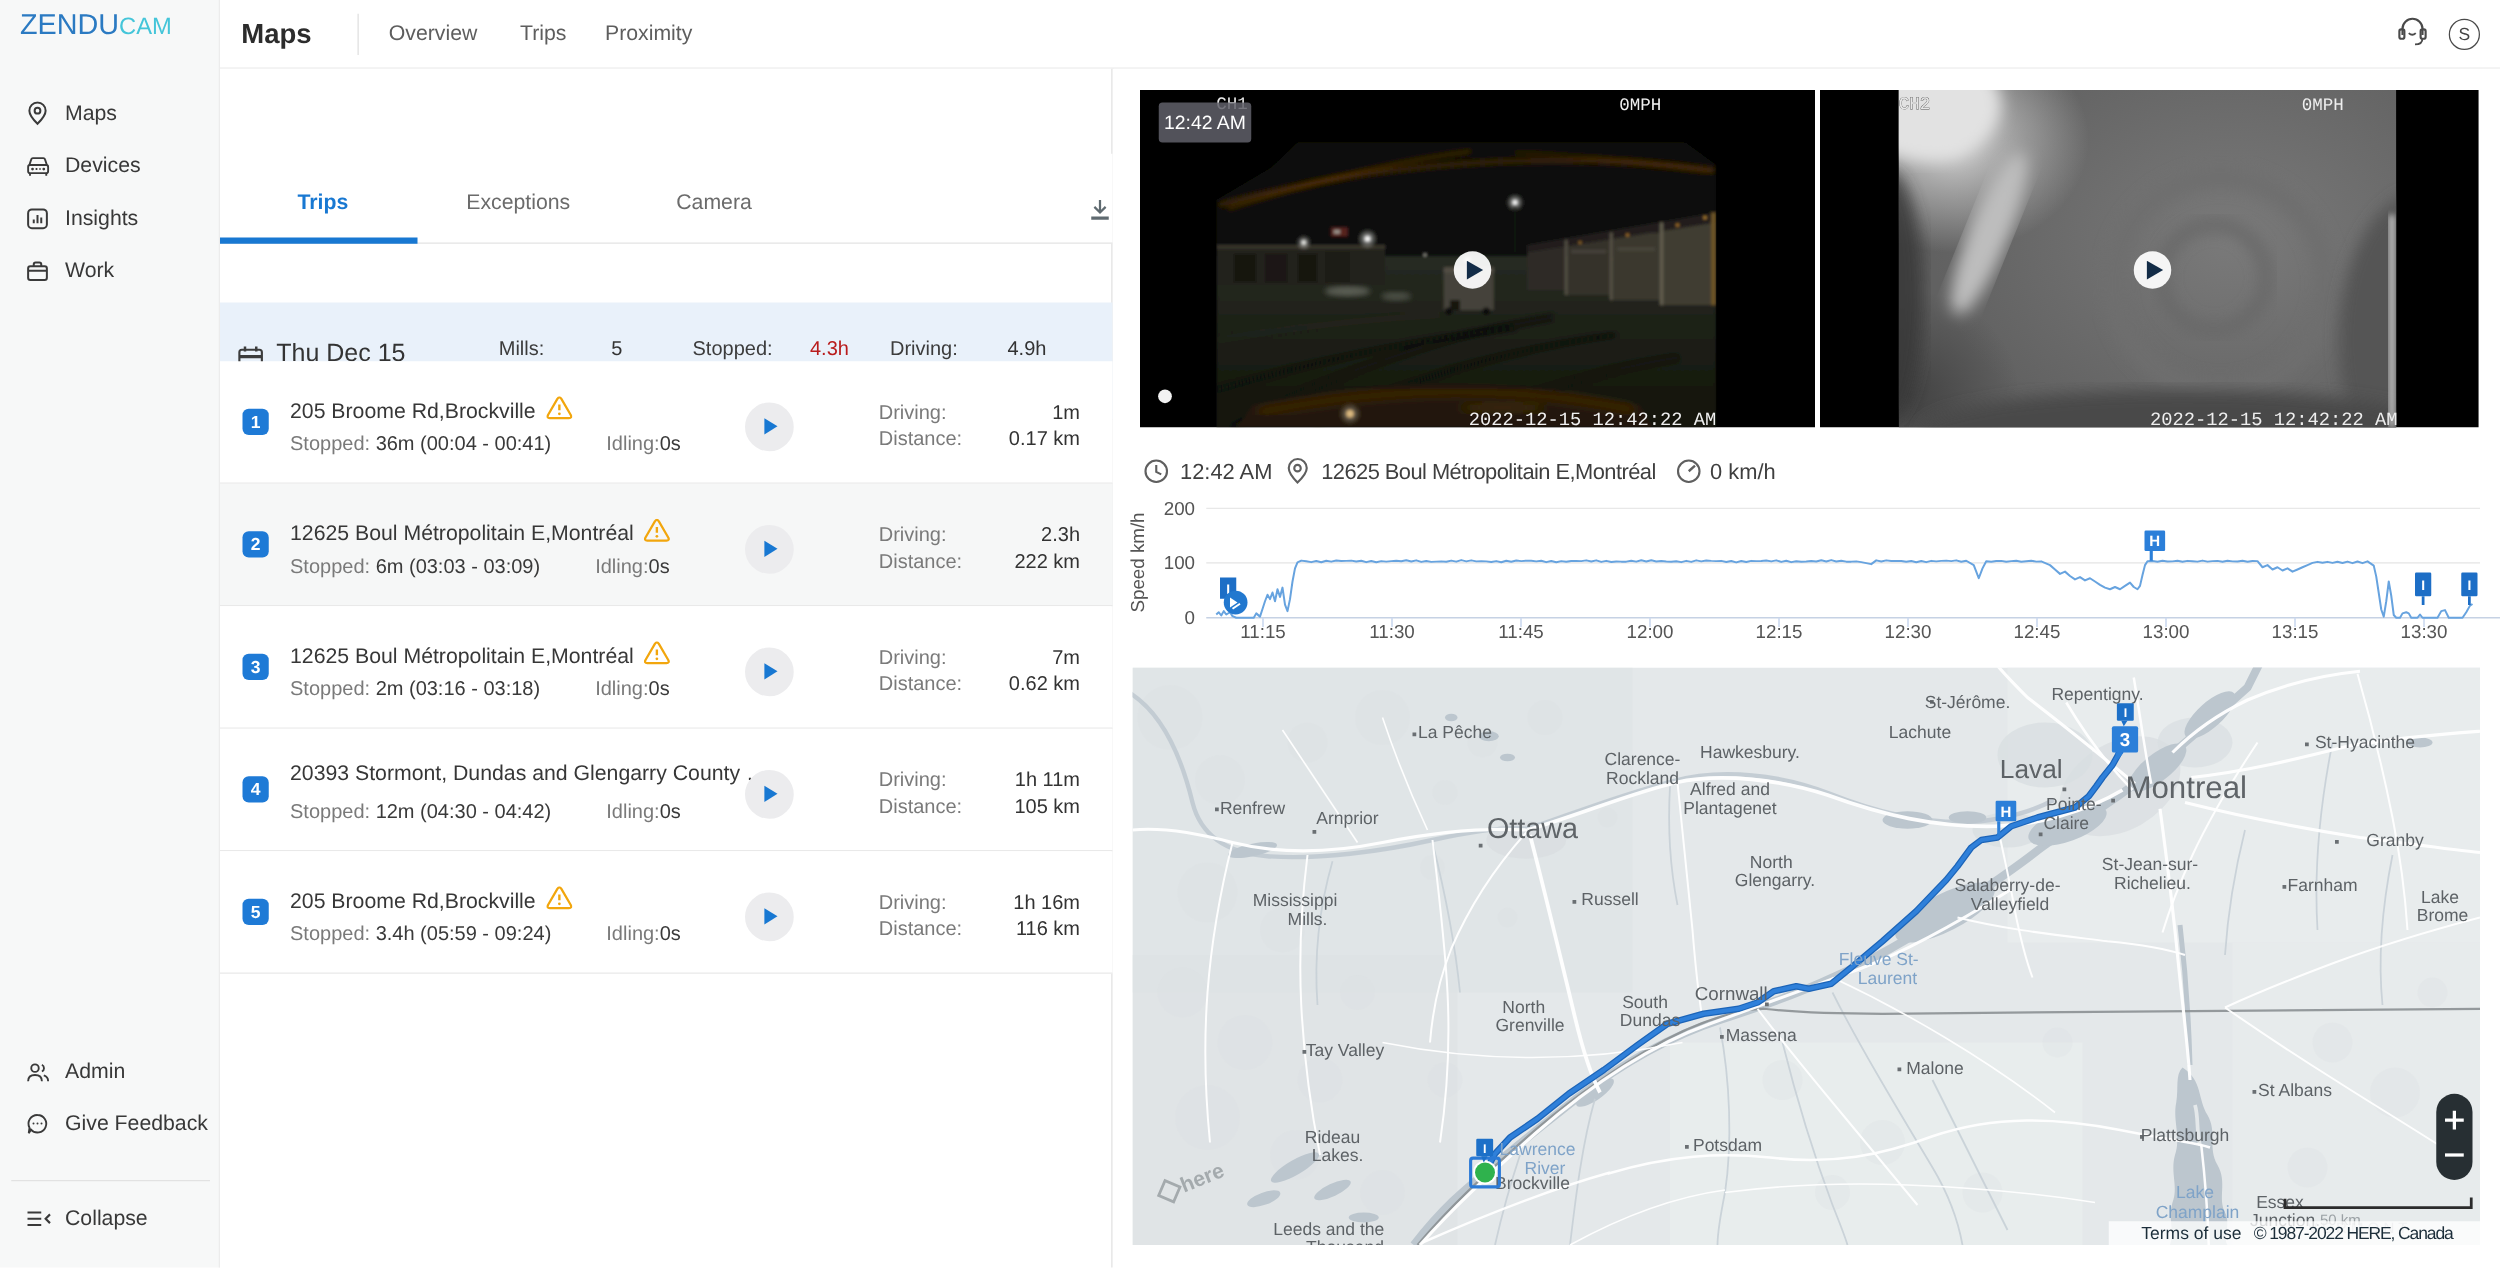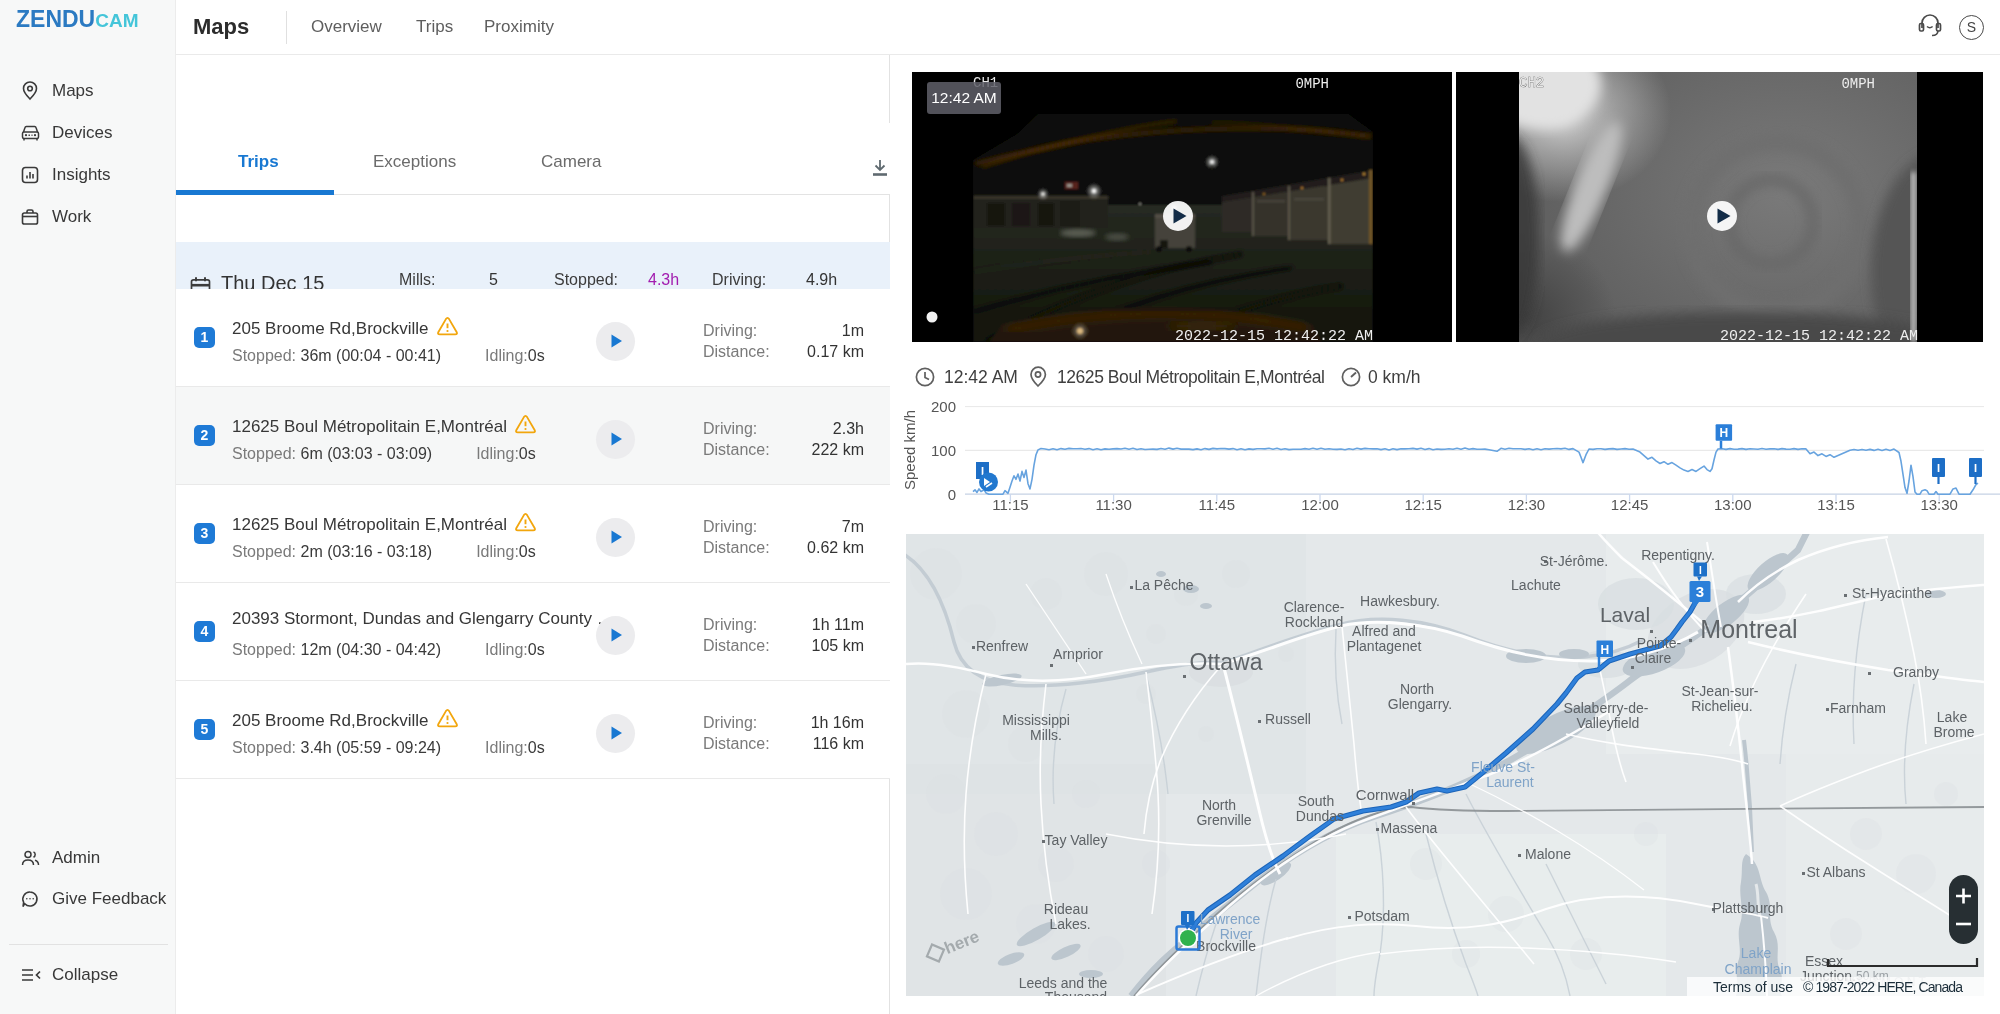--- a/index.html
+++ b/index.html
@@ -2,21 +2,21 @@
 <html><head>
 <meta charset="utf-8">
 <style>
 * { margin:0; padding:0; box-sizing:border-box; }
 html,body { width:2000px; height:1014px; overflow:hidden; background:#fff;
   font-family:"Liberation Sans", sans-serif; }
 .abs { position:absolute; }
 
 #sidebar { position:absolute; left:0; top:0; width:176px; height:1014px;
   background:#f7f8f8; border-right:1px solid #ececec; }
-.logo { position:absolute; left:16px; top:6px; font-size:23px; font-weight:bold;
+.logo { position:absolute; left:16px; top:6px; font-size:23px; font-weight:normal;
   letter-spacing:0px; color:#2b7ac2; }
 .logo .cam { color:#44c5d9; font-size:19px; }
 .mitem { position:absolute; left:0; width:176px; height:42px; }
 .mitem svg { position:absolute; left:20px; top:50%; margin-top:-10px; }
 .mitem span { position:absolute; left:52px; top:50%; transform:translateY(-52%);
   font-size:17px; color:#383838; }
 
 #header { position:absolute; left:176px; top:0; width:1824px; height:55px;
   background:#fff; border-bottom:1px solid #eaeaea; }
 #header .title { position:absolute; left:17px; top:14px; font-size:22px;
@@ -171,21 +171,21 @@
   <div id="summary">
     <svg class="abs" style="left:14px;top:34px" width="21" height="24" viewBox="0 0 21 24" fill="none" stroke="#3c3c3c" stroke-width="1.7">
         <rect x="1.5" y="3.8" width="18" height="18" rx="2"></rect>
         <path d="M1.5 9.2 L19.5 9.2" stroke-width="2.6"></path>
         <path d="M6 1.2 L6 5.2 M15 1.2 L15 5.2" stroke-width="2"></path>
       </svg>
     <div class="day">Thu Dec 15</div>
     <div class="stat" style="left:223px;top:29px">Mills:</div>
     <div class="stat" style="left:313px;top:29px;color:#333">5</div>
     <div class="stat" style="left:378px;top:29px">Stopped:</div>
-    <div class="stat" style="left:472px;top:29px;color:#a21caf">4.3h</div>
+    <div class="stat" style="left:472px;top:29px;color:#b91c1c">4.3h</div>
     <div class="stat" style="left:536px;top:29px">Driving:</div>
     <div class="stat" style="left:630px;top:29px;color:#333">4.9h</div>
     <div class="stat" style="left:223px;top:67px">Exceptions:</div>
     <div class="stat" style="left:313px;top:67px;color:#333">9</div>
     <div class="stat" style="left:378px;top:67px">Idling:</div>
     <div class="stat" style="left:472px;top:67px;color:#333">0s</div>
     <div class="stat" style="left:536px;top:67px">Distance:</div>
     <div class="stat" style="left:630px;top:67px;color:#333">444 km</div>
   </div>
 

